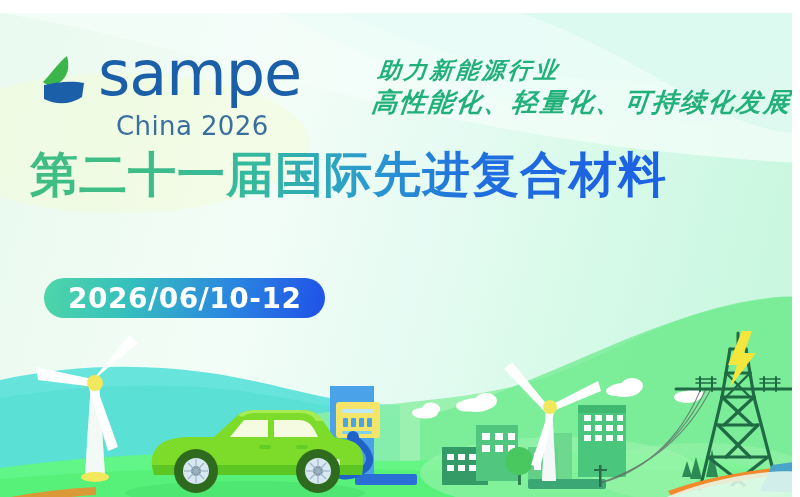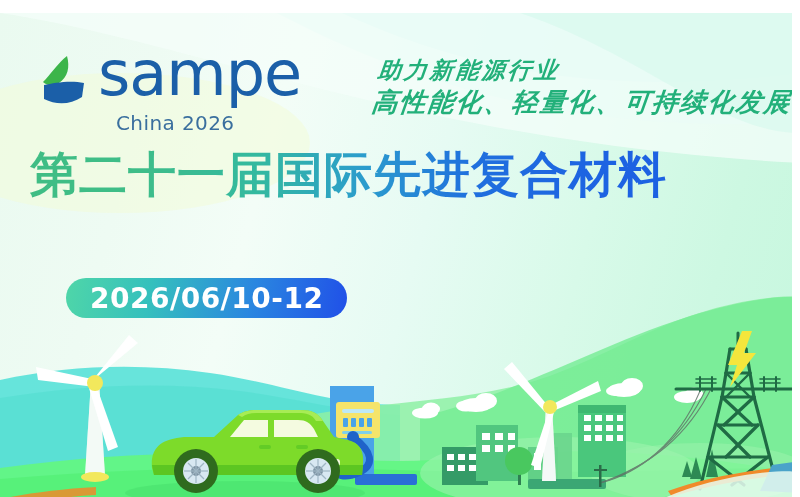--- a/index.html
+++ b/index.html
@@ -19,21 +19,21 @@
   #logo-block{position:absolute;left:36px;top:36px;width:260px;height:90px;}
   #logo-mark{position:absolute;left:0;top:4px;width:58px;height:58px;}
   #logo-word{
     position:absolute;left:62px;top:-6px;
     font-size:62px;line-height:62px;font-weight:400;letter-spacing:-1px;
     color:#1b5fa8;
     font-family:"DejaVu Sans","Liberation Sans",sans-serif;
   }
   #logo-sub{
     position:absolute;left:80px;top:62px;
-    font-size:20px;color:#3a6f9e;letter-spacing:.4px;
+    font-size:26px;color:#3a6f9e;letter-spacing:.4px;
     font-family:"DejaVu Sans","Liberation Sans",sans-serif;
   }
 
   
   #slogan{position:absolute;left:372px;top:42px;width:410px;}
   .slogan-line{
     font-family:"DejaVu Serif","Liberation Serif",serif;
     font-weight:bold;font-style:italic;
     color:#22b07a;
     white-space:nowrap;
@@ -53,21 +53,21 @@
     background:linear-gradient(90deg,#3fbd84 0%,#3ebd88 14%,#34b9a0 30%,#2b9ccd 44%,#2070de 58%,#1d63e2 75%,#1b5fe3 100%);
     -webkit-background-clip:text;background-clip:text;
     -webkit-text-fill-color:transparent;color:transparent;
   }
   #title-2{background:linear-gradient(90deg,#3fbd84 0%,#37bb95 22%,#2ba7c3 48%,#2277db 74%,#1d63e2 100%);
     -webkit-background-clip:text;background-clip:text;
     -webkit-text-fill-color:transparent;}
 
   
   #date-badge{
-    position:absolute;left:66px;top:265px;
+    position:absolute;left:44px;top:265px;
     height:40px;padding:0 24px;
     display:flex;align-items:center;
     border-radius:20px;
     background:linear-gradient(100deg,#4fd6a8 0%,#35c0bd 30%,#2a86e0 66%,#2050e8 100%);
     color:#ffffff;font-size:28px;font-weight:bold;letter-spacing:.5px;
     font-family:"DejaVu Sans","Liberation Sans",sans-serif;
     box-sizing:border-box;
   }
   #venue{
     position:absolute;left:336px;top:268px;

